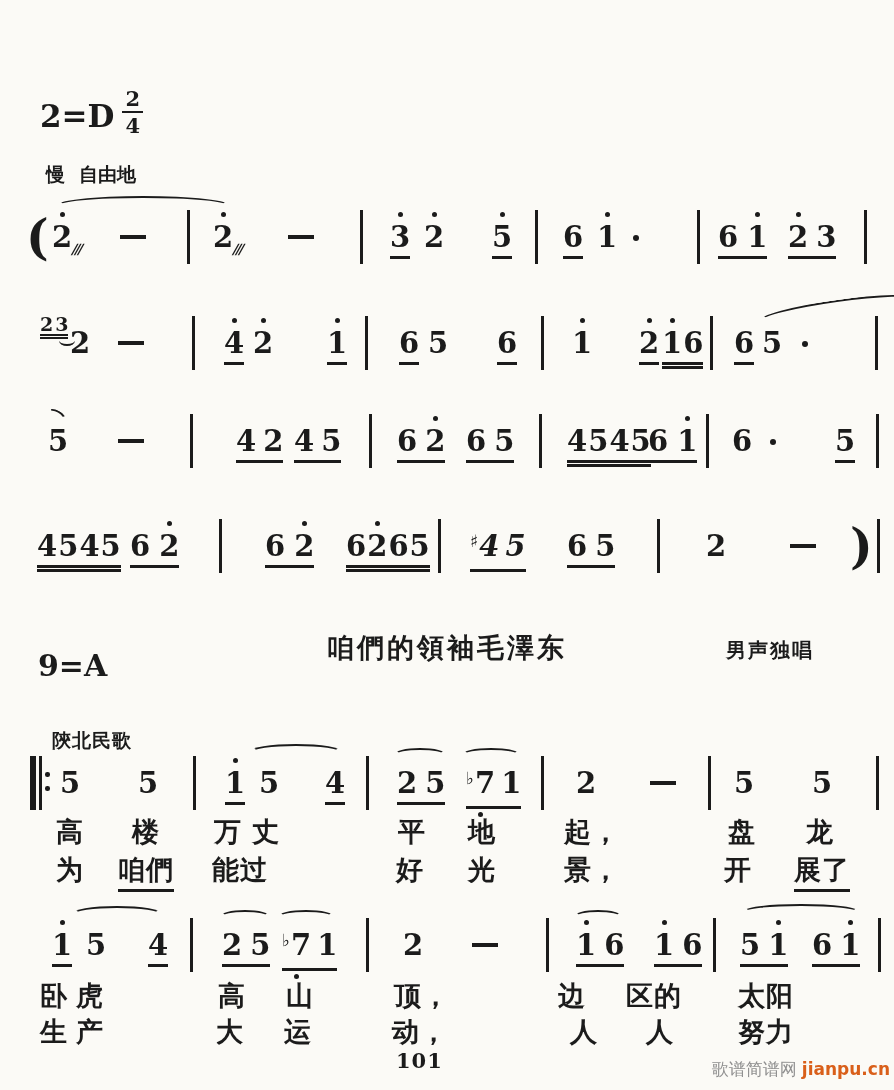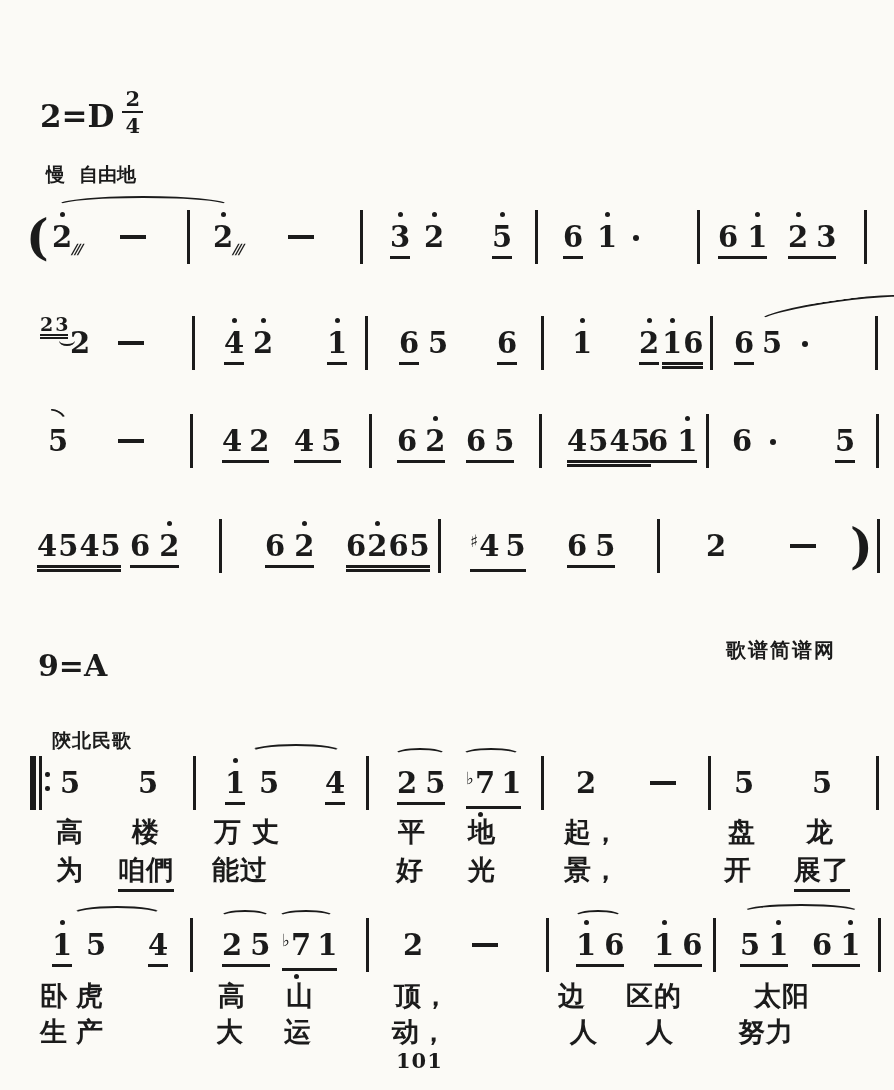--- a/index.html
+++ b/index.html
@@ -111,21 +111,21 @@
         <span class="tok" style="left: 734px;"><span class="nwrap ul1"><span class="dg">6</span></span></span>
         <span class="tok" style="left: 762px;"><span class="nwrap"><span class="dg">5</span></span></span>
         <span class="adot" style="left: 802px;"></span>
         <span class="bar" style="left: 875px;"></span>
         <div class="arc" style="left: 758px; top: -28px; width: 160px; height: 20px; transform: rotate(-8deg);"></div>
       </div>
       <div class="mline" style="top: 426px;">
         <span class="tok" style="left: 48px;"><span class="nwrap"><span class="dg">5</span></span></span>
         <span class="dash" style="left: 118px;"></span>
         <span class="bar" style="left: 190px;"></span>
-        <span class="tok" style="left: 222px;"><span class="nwrap ul1"><span class="dg" style="margin-right: 7px;">4</span><span class="dg">2</span></span></span>
+        <span class="tok" style="left: 236px;"><span class="nwrap ul1"><span class="dg" style="margin-right: 7px;">4</span><span class="dg">2</span></span></span>
         <span class="tok" style="left: 294px;"><span class="nwrap ul1"><span class="dg" style="margin-right: 7px;">4</span><span class="dg">5</span></span></span>
         <span class="bar" style="left: 369px;"></span>
         <span class="tok" style="left: 397px;"><span class="nwrap ul1"><span class="dg" style="margin-right: 8px;">6</span><span class="dg">2<i class="od"></i></span></span></span>
         <span class="tok" style="left: 466px;"><span class="nwrap ul1"><span class="dg" style="margin-right: 8px;">6</span><span class="dg">5</span></span></span>
         <span class="bar" style="left: 539px;"></span>
         <span class="tok" style="left: 567px;"><span class="nwrap ul2"><span class="dg" style="margin-right: 1px;">4</span><span class="dg" style="margin-right: 1px;">5</span><span class="dg" style="margin-right: 1px;">4</span><span class="dg">5</span></span></span>
         <span class="tok" style="left: 648px;"><span class="nwrap ul1"><span class="dg" style="margin-right: 9px;">6</span><span class="dg">1<i class="od"></i></span></span></span>
         <span class="bar" style="left: 706px;"></span>
         <span class="tok" style="left: 732px;"><span class="nwrap"><span class="dg">6</span></span></span>
         <span class="adot" style="left: 770px;"></span>
@@ -133,21 +133,21 @@
         <span class="bar" style="left: 876px;"></span>
         <div class="arc" style="left: 46px; top: -16px; width: 20px; height: 12px; transform: rotate(28deg);"></div>
       </div>
       <div class="mline" style="top: 531px;">
         <span class="tok" style="left: 37px;"><span class="nwrap ul2"><span class="dg" style="margin-right: 1px;">4</span><span class="dg" style="margin-right: 1px;">5</span><span class="dg" style="margin-right: 1px;">4</span><span class="dg">5</span></span></span>
         <span class="tok" style="left: 130px;"><span class="nwrap ul1"><span class="dg" style="margin-right: 9px;">6</span><span class="dg">2<i class="od"></i></span></span></span>
         <span class="bar" style="left: 219px;"></span>
         <span class="tok" style="left: 265px;"><span class="nwrap ul1"><span class="dg" style="margin-right: 9px;">6</span><span class="dg">2<i class="od"></i></span></span></span>
         <span class="tok" style="left: 346px;"><span class="nwrap ul2"><span class="dg" style="margin-right: 1px;">6</span><span class="dg" style="margin-right: 1px;">2<i class="od"></i></span><span class="dg" style="margin-right: 1px;">6</span><span class="dg">5</span></span></span>
         <span class="bar" style="left: 438px;"></span>
-        <span class="tok" style="left: 470px;"><span class="nwrap ul1"><span class="dg" style="margin-right: 6px;"><span class="acc">♯</span>4</span><span class="dg">5</span></span></span>
+        <span class="tok" style="left: 470px; font-style: italic;"><span class="nwrap ul1"><span class="dg" style="margin-right: 6px;"><span class="acc">♯</span>4</span><span class="dg">5</span></span></span>
         <span class="tok" style="left: 567px;"><span class="nwrap ul1"><span class="dg" style="margin-right: 8px;">6</span><span class="dg">5</span></span></span>
         <span class="bar" style="left: 657px;"></span>
         <span class="tok" style="left: 706px;"><span class="nwrap"><span class="dg">2</span></span></span>
         <span class="dash" style="left: 790px;"></span>
         <span class="paren" style="left: 850px;">)</span>
         <span class="bar" style="left: 877px;"></span>
       </div>
       <div class="mline" style="top: 768px;">
         <span class="rbar" style="width: 22px; left: 30px;">
           <i class="rb-thick"></i>
@@ -214,30 +214,34 @@
         <div class="arc" style="left: 278px; top: -20px; width: 56px; height: 13px;"></div>
         <div class="arc" style="left: 574px; top: -20px; width: 48px; height: 13px;"></div>
         <div class="arc" style="left: 742px; top: -26px; width: 118px; height: 16px;"></div>
         <span class="lyr" style="left: 40px; top: 48px;">卧</span>
         <span class="lyr" style="left: 76px; top: 48px;">虎</span>
         <span class="lyr" style="left: 218px; top: 48px;">高</span>
         <span class="lyr" style="left: 286px; top: 48px;">山</span>
         <span class="lyr" style="left: 394px; top: 48px;">顶，</span>
         <span class="lyr" style="left: 558px; top: 48px;">边</span>
         <span class="lyr" style="left: 626px; top: 48px;">区的</span>
-        <span class="lyr" style="left: 738px; top: 48px; margin-left: 16px;">太阳</span>
+        <span class="lyr" style="left: 738px; top: 48px;">太阳</span>
         <span class="lyr" style="left: 40px; top: 84px;">生</span>
         <span class="lyr" style="left: 76px; top: 84px;">产</span>
         <span class="lyr" style="left: 216px; top: 84px;">大</span>
         <span class="lyr" style="left: 284px; top: 84px;">运</span>
         <span class="lyr" style="left: 392px; top: 84px;">动，</span>
         <span class="lyr" style="left: 570px; top: 84px;">人</span>
         <span class="lyr" style="left: 646px; top: 84px;">人</span>
         <span class="lyr" style="left: 738px; top: 84px;">努力</span>
       </div>
     </div>
 
-  <div class="source">歌谱简谱网</div>
+  <div class="song2title">咱們的領袖毛澤东</div>
+  <div class="source">男声独唱</div>
   <div class="keysig2">9=A</div>
   <div class="voice">陝北民歌</div>
 
   <div class="pagenum">101</div>
+  <div class="wm">
+    <span class="wm1" style="color: rgb(143, 143, 143);">歌谱简谱网</span><span class="wm2" style="color: rgb(217, 95, 26);">jianpu.cn</span>
+  </div>
 </div>
 
 </body></html>

